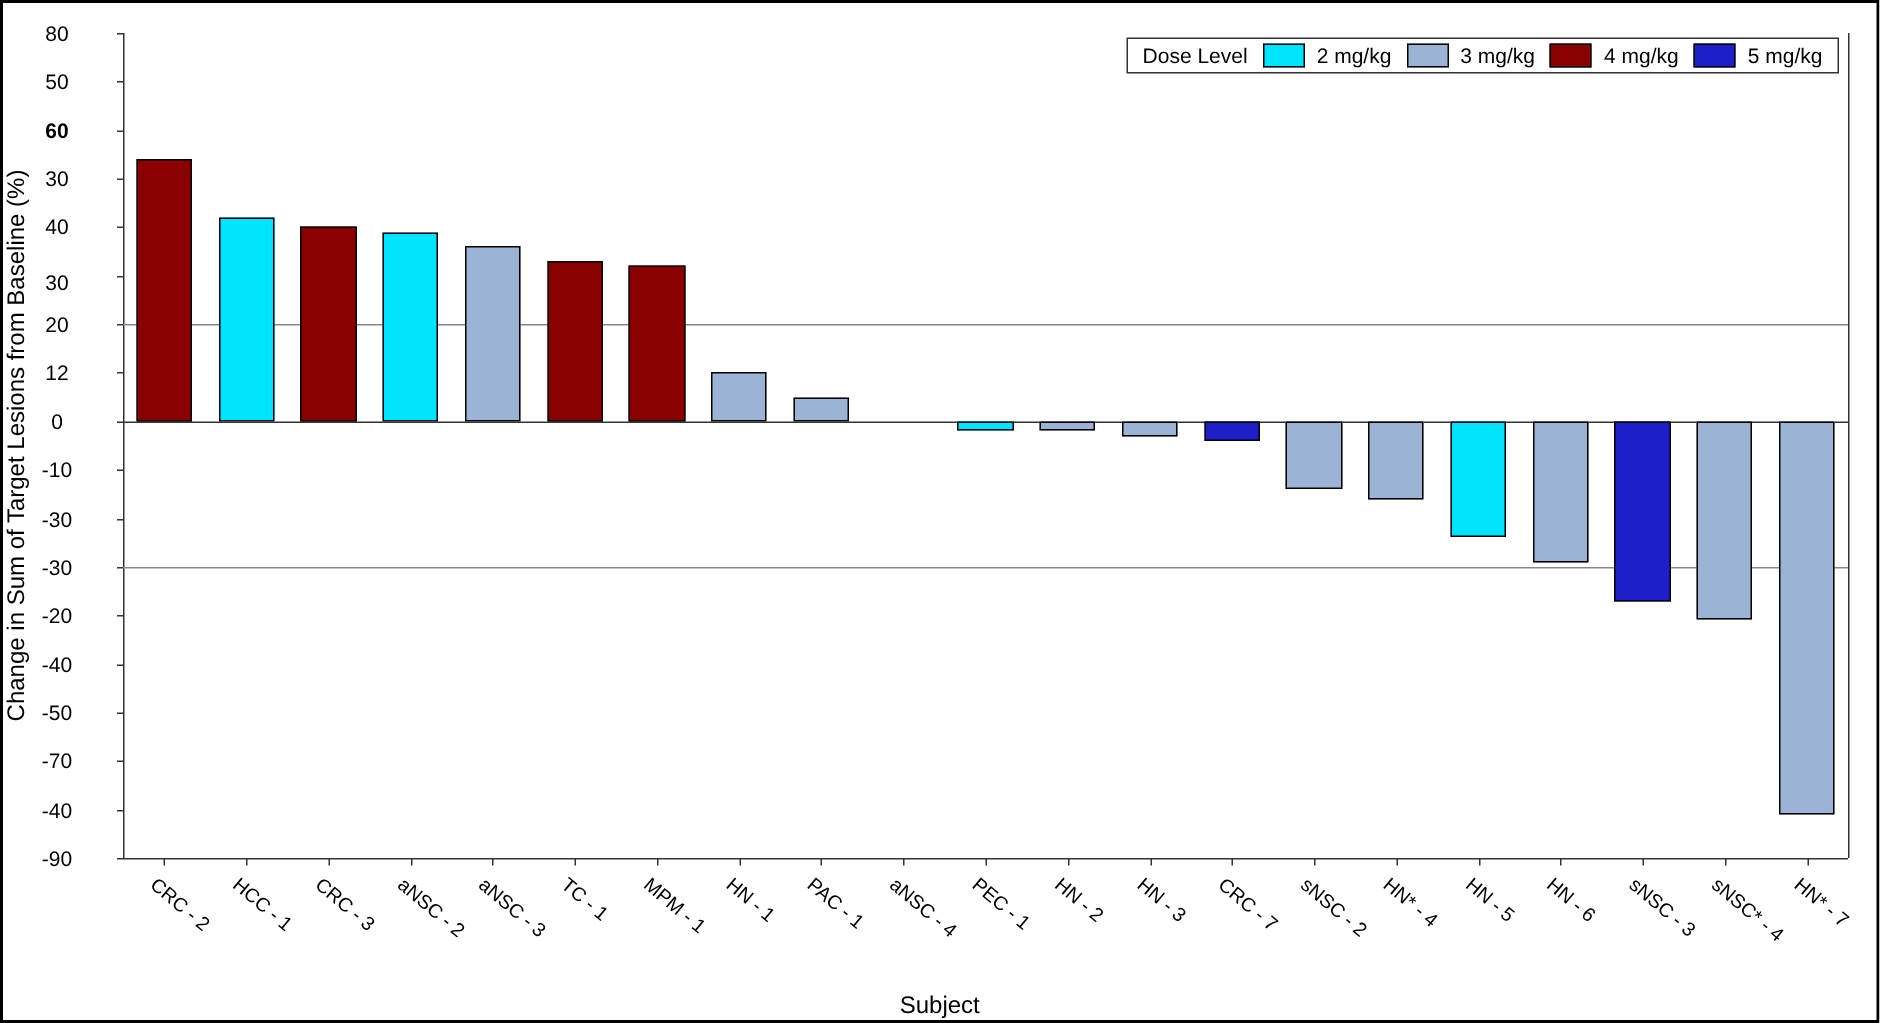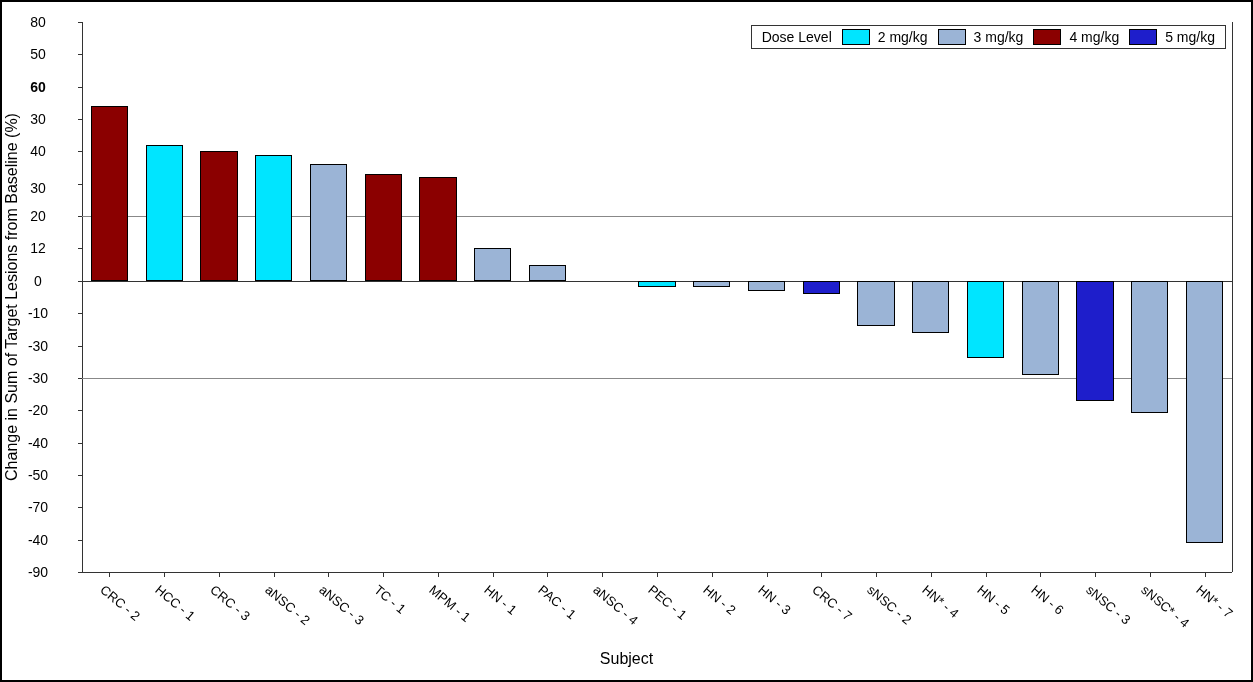--- a/index.html
+++ b/index.html
@@ -67,21 +67,21 @@
     left: 10px;
     top: 295px;
     transform: translate(-50%, -50%) rotate(-90deg);
     transform-origin: center;
     font-size: 16px;
     white-space: nowrap;
   }
   .x-axis-title {
     position: absolute;
     left: 50%;
-    bottom: 12px;
+    bottom: 0;
     transform: translateX(-50%);
     font-size: 16px;
   }
   .bar {
     position: absolute;
     border: 1px solid #000;
     box-sizing: border-box;
   }
   .dose-2 { background: #00e5ff; }
   .dose-3 { background: #9bb4d6; }

